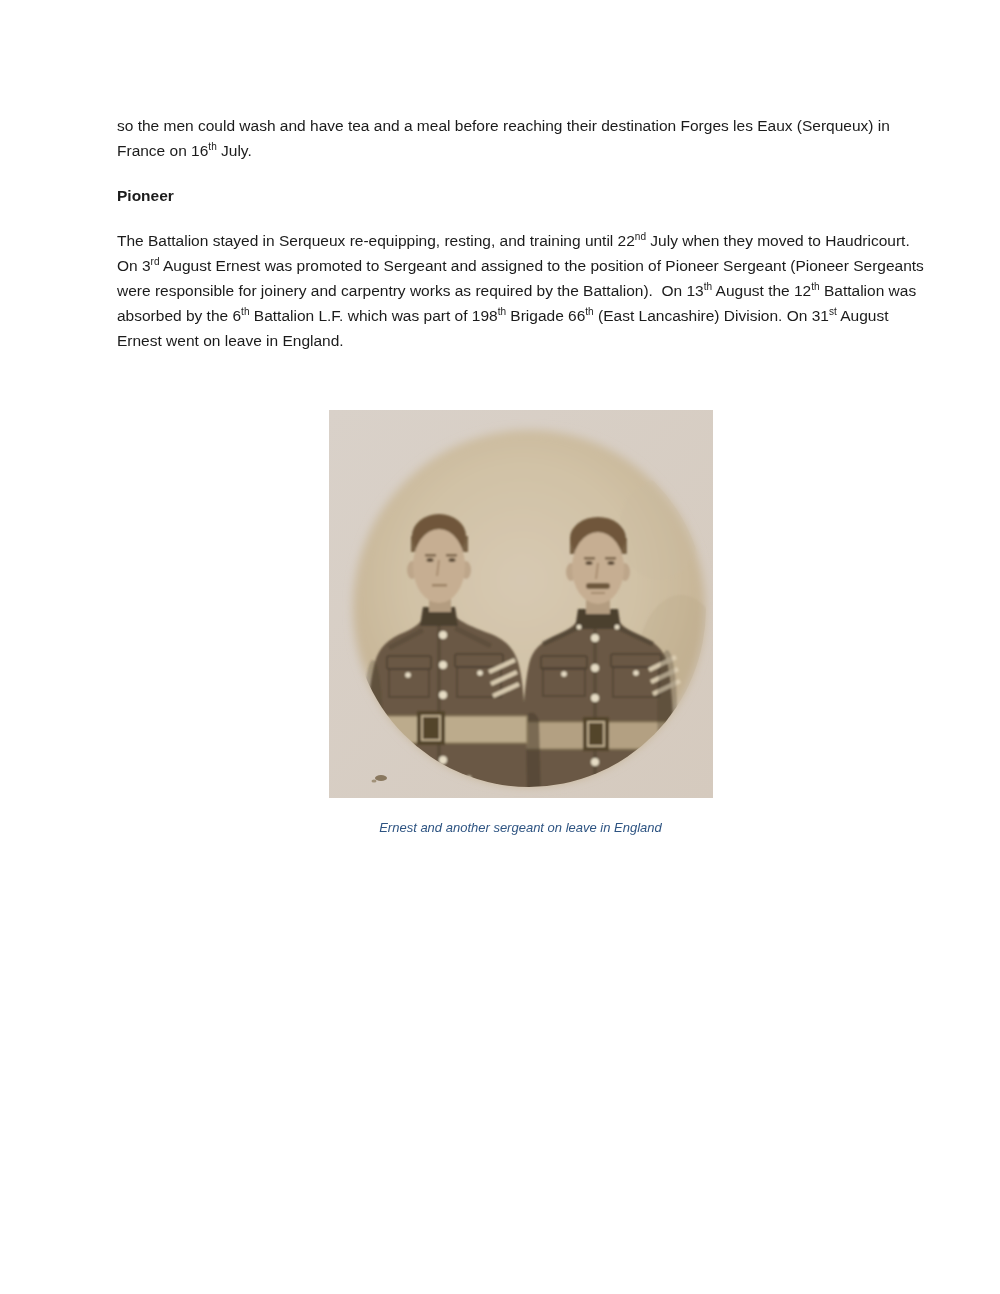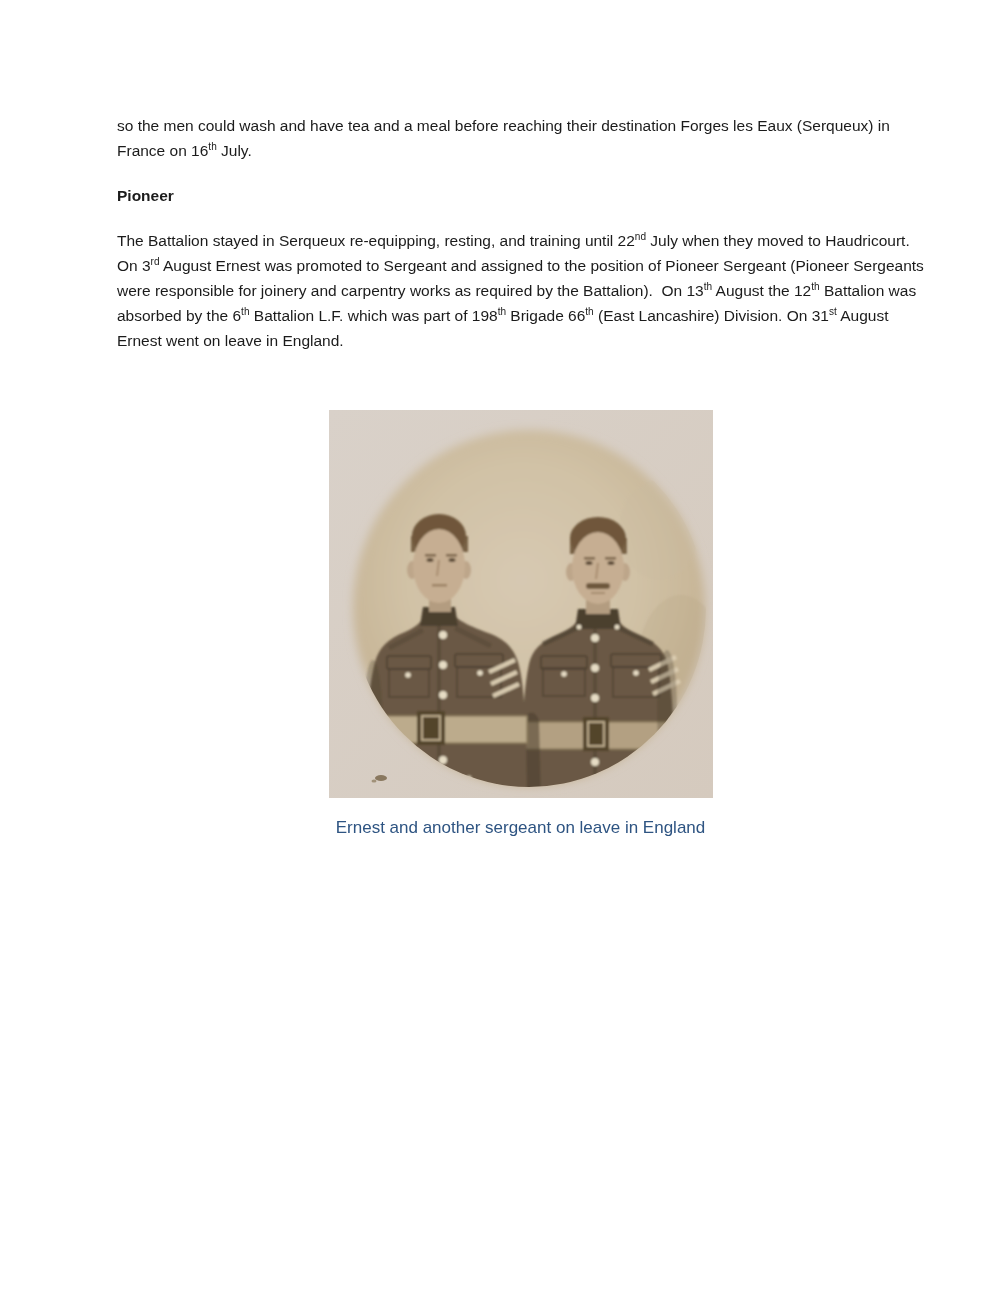--- a/index.html
+++ b/index.html
@@ -42,22 +42,23 @@
   }
   .photo-frame {
     width: 384px;
     height: 388px;
     margin: 0 auto;
     line-height: 0;
   }
   .photo-frame svg { display: block; }
   figcaption.caption {
     margin-top: 22px;
-    font-size: 17px;
+    font-size: 13px;
     line-height: 16px;
+    font-style: italic;
     color: var(--caption-color, #2e5482);
     text-align: center;
   }
   
   .stop-p1 { stop-color: var(--paper, #d9d1c9); }
   .stop-p2 { stop-color: var(--paper-2, #d5cabe); }
   .stop-oc { stop-color: var(--oval-center, #d7c9b2); }
   .stop-om { stop-color: var(--oval-mid, #d0c1a5); }
   .stop-oe { stop-color: var(--oval-edge, #c2ae8e); }
 </style>

